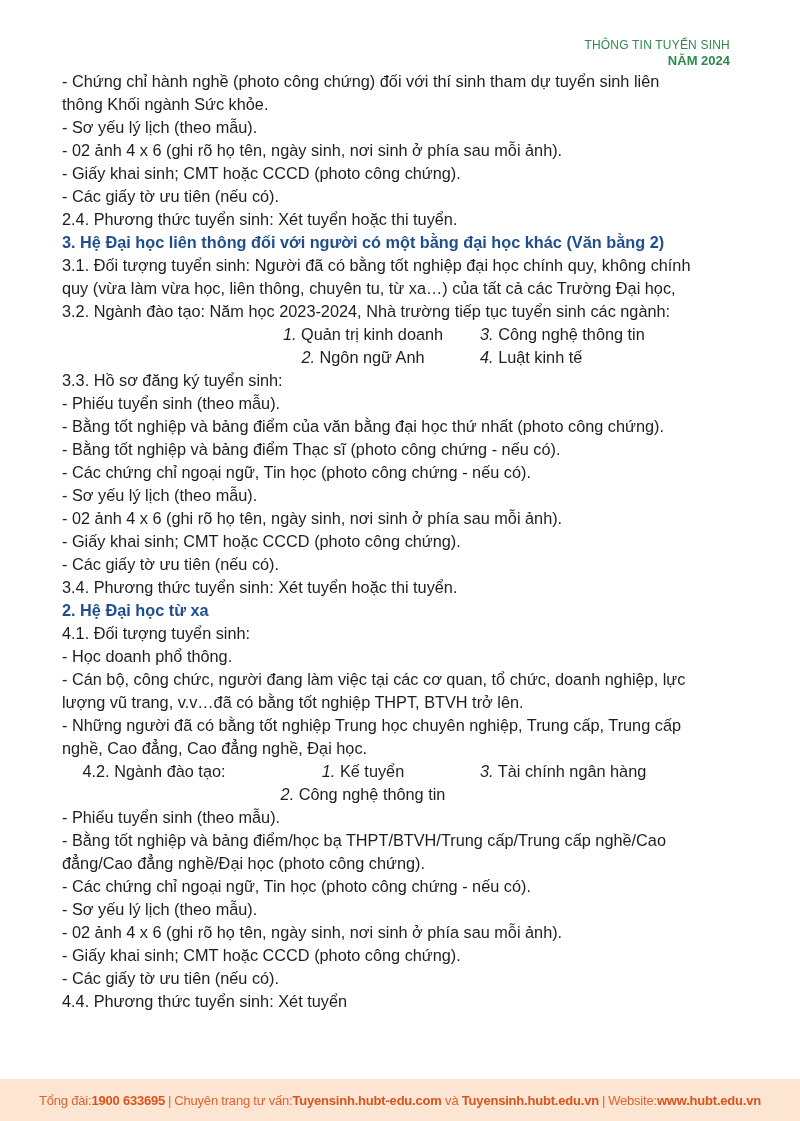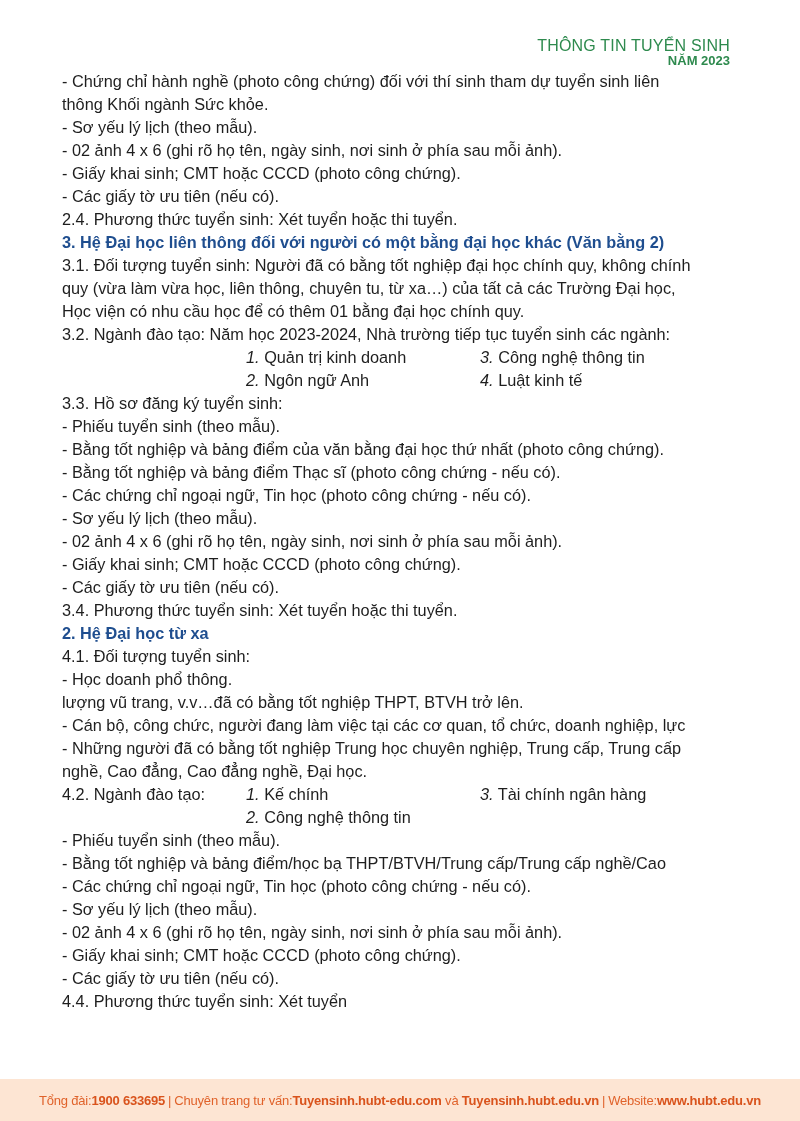--- a/index.html
+++ b/index.html
@@ -6,69 +6,68 @@
   body {
     width: 800px; height: 1121px; position: relative; overflow: hidden;
     background: #ffffff;
     font-family: "Liberation Sans", "DejaVu Sans", sans-serif;
     color: #1e1e1e;
   }
   .page-header {
     position: absolute; right: 70px; top: 38px; text-align: right;
     color: #2e8a4e; line-height: 15px;
   }
-  .page-header .h-title { font-size: 16px; letter-spacing: 0.2px; }
+  .page-header .h-title { font-size: 12px; letter-spacing: 0.2px; }
   .page-header .h-year { font-size: 13px; font-weight: bold; }
 
   .content {
     position: absolute; left: 62px; top: 70px; width: 668px;
     font-size: 16.3px; line-height: 23px;
   }
   .line { white-space: nowrap; }
   .heading { color: #1f4e8f; font-weight: bold; }
-  .row { display: flex; white-space: nowrap; }
+  .row { display: flex; white-space: nowrap; text-align: center; }
   .c-indent { width: 184px; flex: none; }
   .c-label { width: 184px; flex: none; }
   .c-a { width: 234px; flex: none; }
   .num { font-style: italic; }
 
   .footer {
     position: absolute; left: 0; top: 1079px; width: 800px; height: 42px;
     background: #fde5d3;
     display: flex; align-items: center; justify-content: center;
     font-size: 13px; color: #e0622a; white-space: nowrap; letter-spacing: -0.2px; text-align: center;
   }
   .footer b { font-weight: bold; color: #d9531c; }
   .footer .sep { margin: 0 3px; }
 </style>
 </head>
 <body>
 
 <div class="page-header">
   <div class="h-title">THÔNG TIN TUYỂN SINH</div>
-  <div class="h-year">NĂM 2023</div>
+  <div class="h-year">NĂM 2024</div>
 </div>
 
 <div class="content">
 
   <div>
     <div class="line">- Chứng chỉ hành nghề (photo công chứng) đối với thí sinh tham dự tuyển sinh liên</div>
     <div class="line">thông Khối ngành Sức khỏe.</div>
     <div class="line">- Sơ yếu lý lịch (theo mẫu).</div>
     <div class="line">- 02 ảnh 4 x 6 (ghi rõ họ tên, ngày sinh, nơi sinh ở phía sau mỗi ảnh).</div>
     <div class="line">- Giấy khai sinh; CMT hoặc CCCD (photo công chứng).</div>
     <div class="line">- Các giấy tờ ưu tiên (nếu có).</div>
     <div class="line">2.4. Phương thức tuyển sinh: Xét tuyển hoặc thi tuyển.</div>
   </div>
 
   <div>
     <div class="line heading">3. Hệ Đại học liên thông đối với người có một bằng đại học khác (Văn bằng 2)</div>
     <div class="line">3.1. Đối tượng tuyển sinh: Người đã có bằng tốt nghiệp đại học chính quy, không chính</div>
     <div class="line">quy (vừa làm vừa học, liên thông, chuyên tu, từ xa…) của tất cả các Trường Đại học,</div>
-    <div class="line">Học viện có nhu cầu học để có thêm 01 bằng đại học chính quy.</div>
     <div class="line">3.2. Ngành đào tạo: Năm học 2023-2024, Nhà trường tiếp tục tuyển sinh các ngành:</div>
 
     <div class="row">
       <span class="c-indent"></span>
       <span class="c-a"><span class="num">1.</span> <span>Quản trị kinh doanh</span></span>
       <span><span class="num">3.</span> <span>Công nghệ thông tin</span></span>
     </div>
     <div class="row">
       <span class="c-indent"></span>
       <span class="c-a"><span class="num">2.</span> <span>Ngôn ngữ Anh</span></span>
@@ -84,37 +83,38 @@
     <div class="line">- 02 ảnh 4 x 6 (ghi rõ họ tên, ngày sinh, nơi sinh ở phía sau mỗi ảnh).</div>
     <div class="line">- Giấy khai sinh; CMT hoặc CCCD (photo công chứng).</div>
     <div class="line">- Các giấy tờ ưu tiên (nếu có).</div>
     <div class="line">3.4. Phương thức tuyển sinh: Xét tuyển hoặc thi tuyển.</div>
   </div>
 
   <div>
     <div class="line heading">2. Hệ Đại học từ xa</div>
     <div class="line">4.1. Đối tượng tuyển sinh:</div>
     <div class="line">- Học doanh phổ thông.</div>
+    <div class="line">- Cán bộ, công chức, người đang làm việc tại các cơ quan, tổ chức, doanh nghiệp, lực</div>
     <div class="line">lượng vũ trang, v.v…đã có bằng tốt nghiệp THPT, BTVH trở lên.</div>
-    <div class="line">- Cán bộ, công chức, người đang làm việc tại các cơ quan, tổ chức, doanh nghiệp, lực</div>
     <div class="line">- Những người đã có bằng tốt nghiệp Trung học chuyên nghiệp, Trung cấp, Trung cấp</div>
     <div class="line">nghề, Cao đẳng, Cao đẳng nghề, Đại học.</div>
 
     <div class="row">
       <span class="c-label">4.2. Ngành đào tạo:</span>
-      <span class="c-a"><span class="num">1.</span> <span>Kế chính</span></span>
+      <span class="c-a"><span class="num">1.</span> <span>Kế tuyển</span></span>
       <span><span class="num">3.</span> <span>Tài chính ngân hàng</span></span>
     </div>
     <div class="row">
       <span class="c-indent"></span>
       <span class="c-a"><span class="num">2.</span> <span>Công nghệ thông tin</span></span>
     </div>
 
     <div class="line">- Phiếu tuyển sinh (theo mẫu).</div>
     <div class="line">- Bằng tốt nghiệp và bảng điểm/học bạ THPT/BTVH/Trung cấp/Trung cấp nghề/Cao</div>
+    <div class="line">đẳng/Cao đẳng nghề/Đại học (photo công chứng).</div>
     <div class="line">- Các chứng chỉ ngoại ngữ, Tin học (photo công chứng - nếu có).</div>
     <div class="line">- Sơ yếu lý lịch (theo mẫu).</div>
     <div class="line">- 02 ảnh 4 x 6 (ghi rõ họ tên, ngày sinh, nơi sinh ở phía sau mỗi ảnh).</div>
     <div class="line">- Giấy khai sinh; CMT hoặc CCCD (photo công chứng).</div>
     <div class="line">- Các giấy tờ ưu tiên (nếu có).</div>
     <div class="line">4.4. Phương thức tuyển sinh: Xét tuyển</div>
   </div>
 </div>
 
 <div class="footer">

